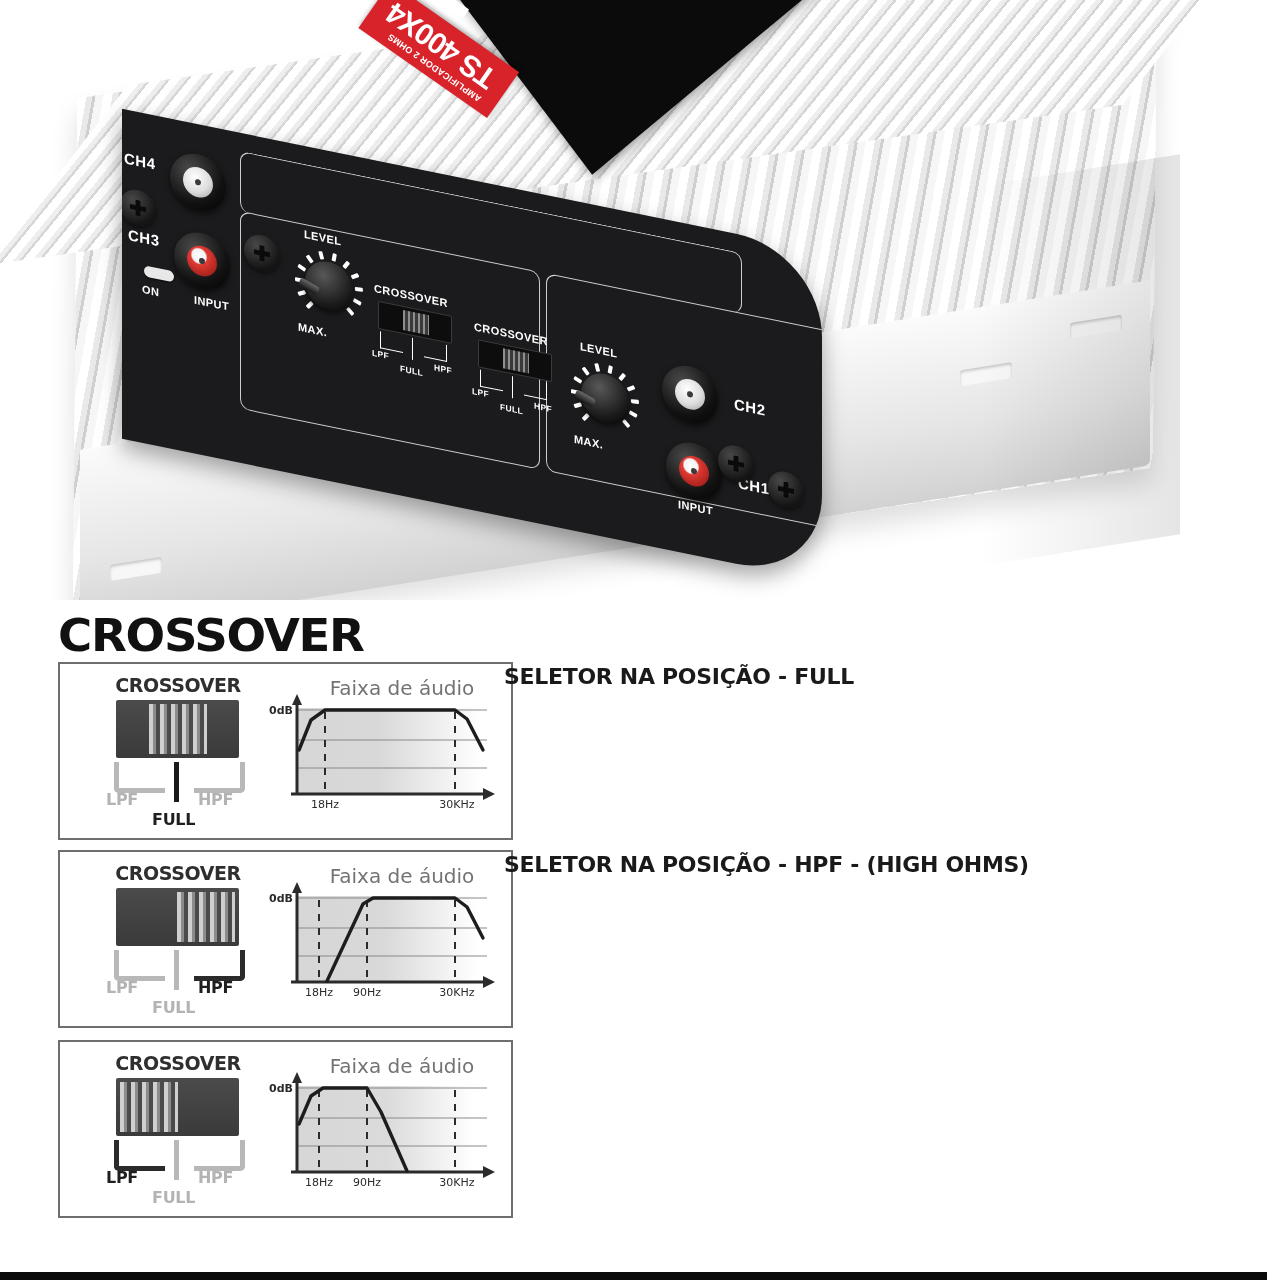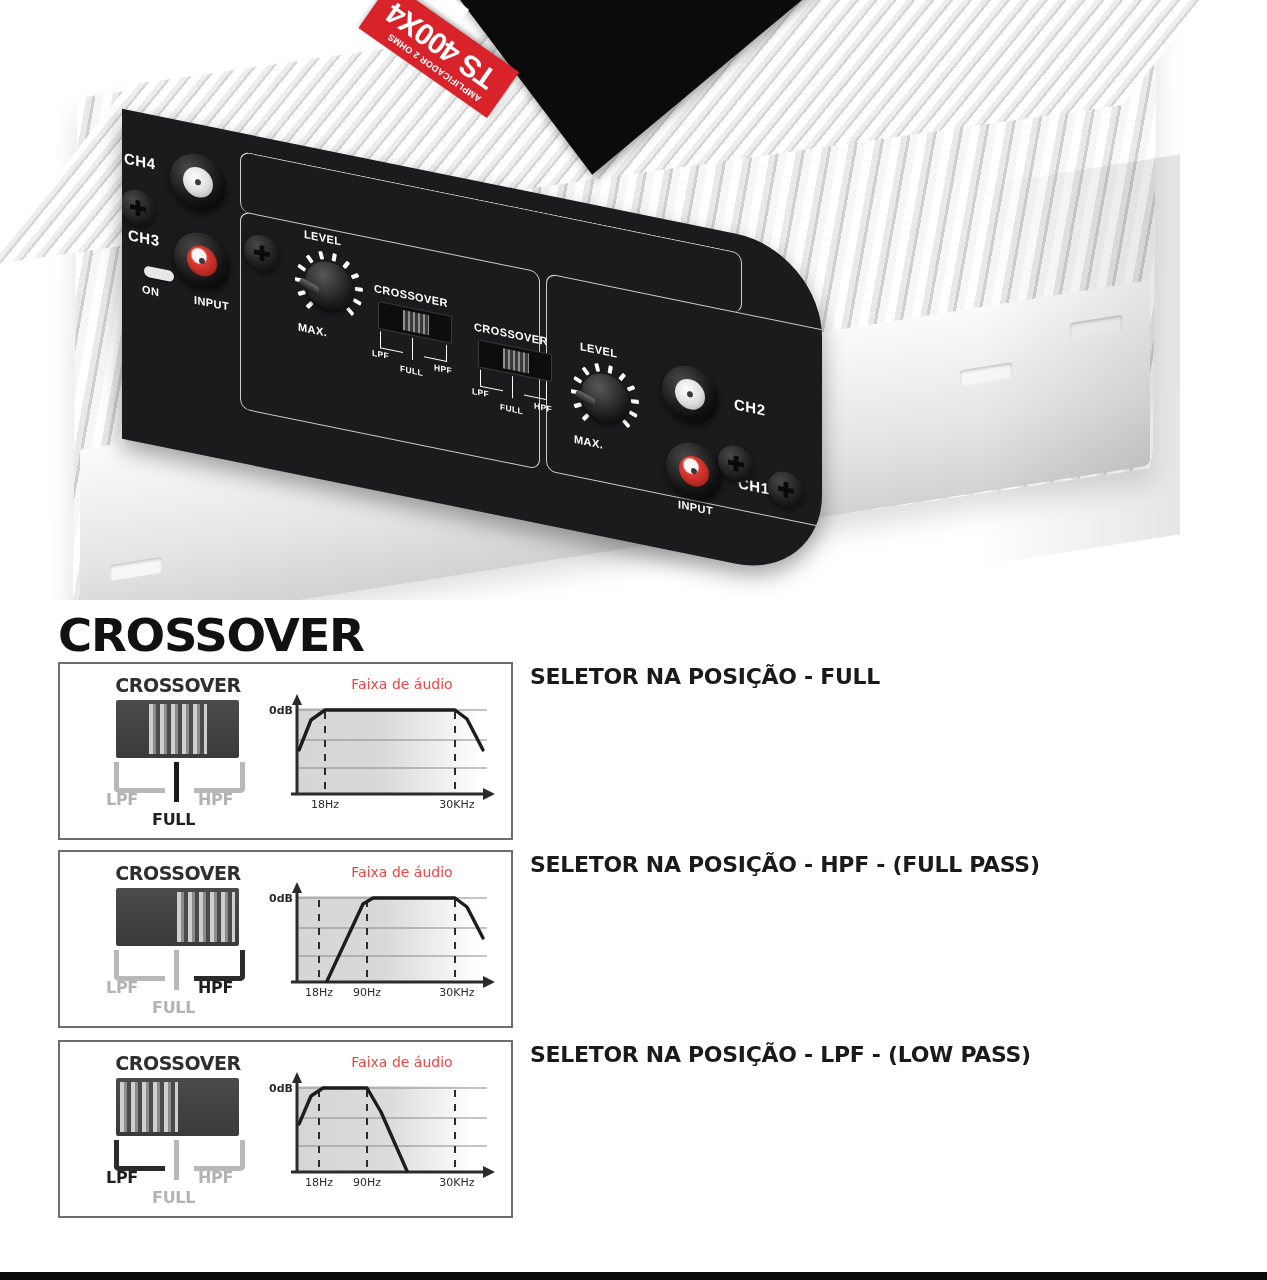--- a/index.html
+++ b/index.html
@@ -245,28 +245,28 @@
   }
   .brk-label.on{color:#1f1f1f;}
   .lbl-lpf{left:8px;top:116px;}
   .lbl-hpf{left:100px;top:116px;}
   .lbl-full{left:54px;top:136px;}
 
   
   .plot{position:absolute;left:195px;top:12px;width:248px;height:155px;}
   .plot-title{
     position:absolute;left:52px;top:0;width:190px;text-align:center;
-    font-size:14px;color:#ef4444;font-family:"DejaVu Sans", sans-serif;
+    font-size:20px;color:#737373;font-family:"DejaVu Sans", sans-serif;
   }
   .plot-svg{position:absolute;left:0;top:16px;}
   .axlabel{font-size:11px;fill:#2b2b2b;font-family:"DejaVu Sans", sans-serif;}
   .axlabel-b{font-size:11px;fill:#2b2b2b;font-weight:bold;font-family:"DejaVu Sans", sans-serif;}
 
   
-  .text-col{position:absolute;left:530px;top:2px;width:715px;}
+  .text-col{position:absolute;left:504px;top:2px;width:715px;}
   .sel-head{
     font-size:22px;font-weight:bold;color:#1a1a1a;letter-spacing:-.3px;
     font-family:"DejaVu Sans", sans-serif;margin:0 0 4px 0;
   }
   .sel-body{
     font-size:22px;color:#2b2b2b;line-height:1.32;letter-spacing:-.2px;
     font-family:"DejaVu Sans", sans-serif;margin:0;
   }
 
   #bottom-bar{position:absolute;left:0;top:1272px;width:1267px;height:8px;background:#0a0a0a;}
@@ -496,21 +496,21 @@
           <path d="M72,101 L108,24 L118,18 L200,18 L212,27 L228,58" fill="none" stroke="#1d1d1d" stroke-width="3.4" stroke-linejoin="round" stroke-linecap="round"></path>
           <text class="axlabel-b" x="38" y="22" text-anchor="end">0dB</text>
           <text class="axlabel" x="64" y="116" text-anchor="middle">18Hz</text>
           <text class="axlabel" x="112" y="116" text-anchor="middle">90Hz</text>
           <text class="axlabel" x="202" y="116" text-anchor="middle">30KHz</text>
         </svg>
       </div>
     </div>
 
     <div class="text-col">
-      <p class="sel-head">SELETOR NA POSIÇÃO - HPF - (FULL PASS)</p>
+      <p class="sel-head">SELETOR NA POSIÇÃO - HPF - (HIGH OHMS)</p>
     </div>
   </div>
 
   <div class="row r2">
     <div class="diagram-box">
 
       <div class="sw-group">
         <div class="sw-title">CROSSOVER</div>
         <div class="sw-body">
           <div class="sw-ribs pos-left"></div>
@@ -547,18 +547,17 @@
           <path d="M44,54 L56,26 L68,18 L112,18 L126,42 L152,101" fill="none" stroke="#1d1d1d" stroke-width="3.4" stroke-linejoin="round" stroke-linecap="round"></path>
           <text class="axlabel-b" x="38" y="22" text-anchor="end">0dB</text>
           <text class="axlabel" x="64" y="116" text-anchor="middle">18Hz</text>
           <text class="axlabel" x="112" y="116" text-anchor="middle">90Hz</text>
           <text class="axlabel" x="202" y="116" text-anchor="middle">30KHz</text>
         </svg>
       </div>
     </div>
 
     <div class="text-col">
-      <p class="sel-head">SELETOR NA POSIÇÃO - LPF - (LOW PASS)</p>
     </div>
   </div>
 </div>
 
 <div id="bottom-bar"></div>
 
 </body></html>

